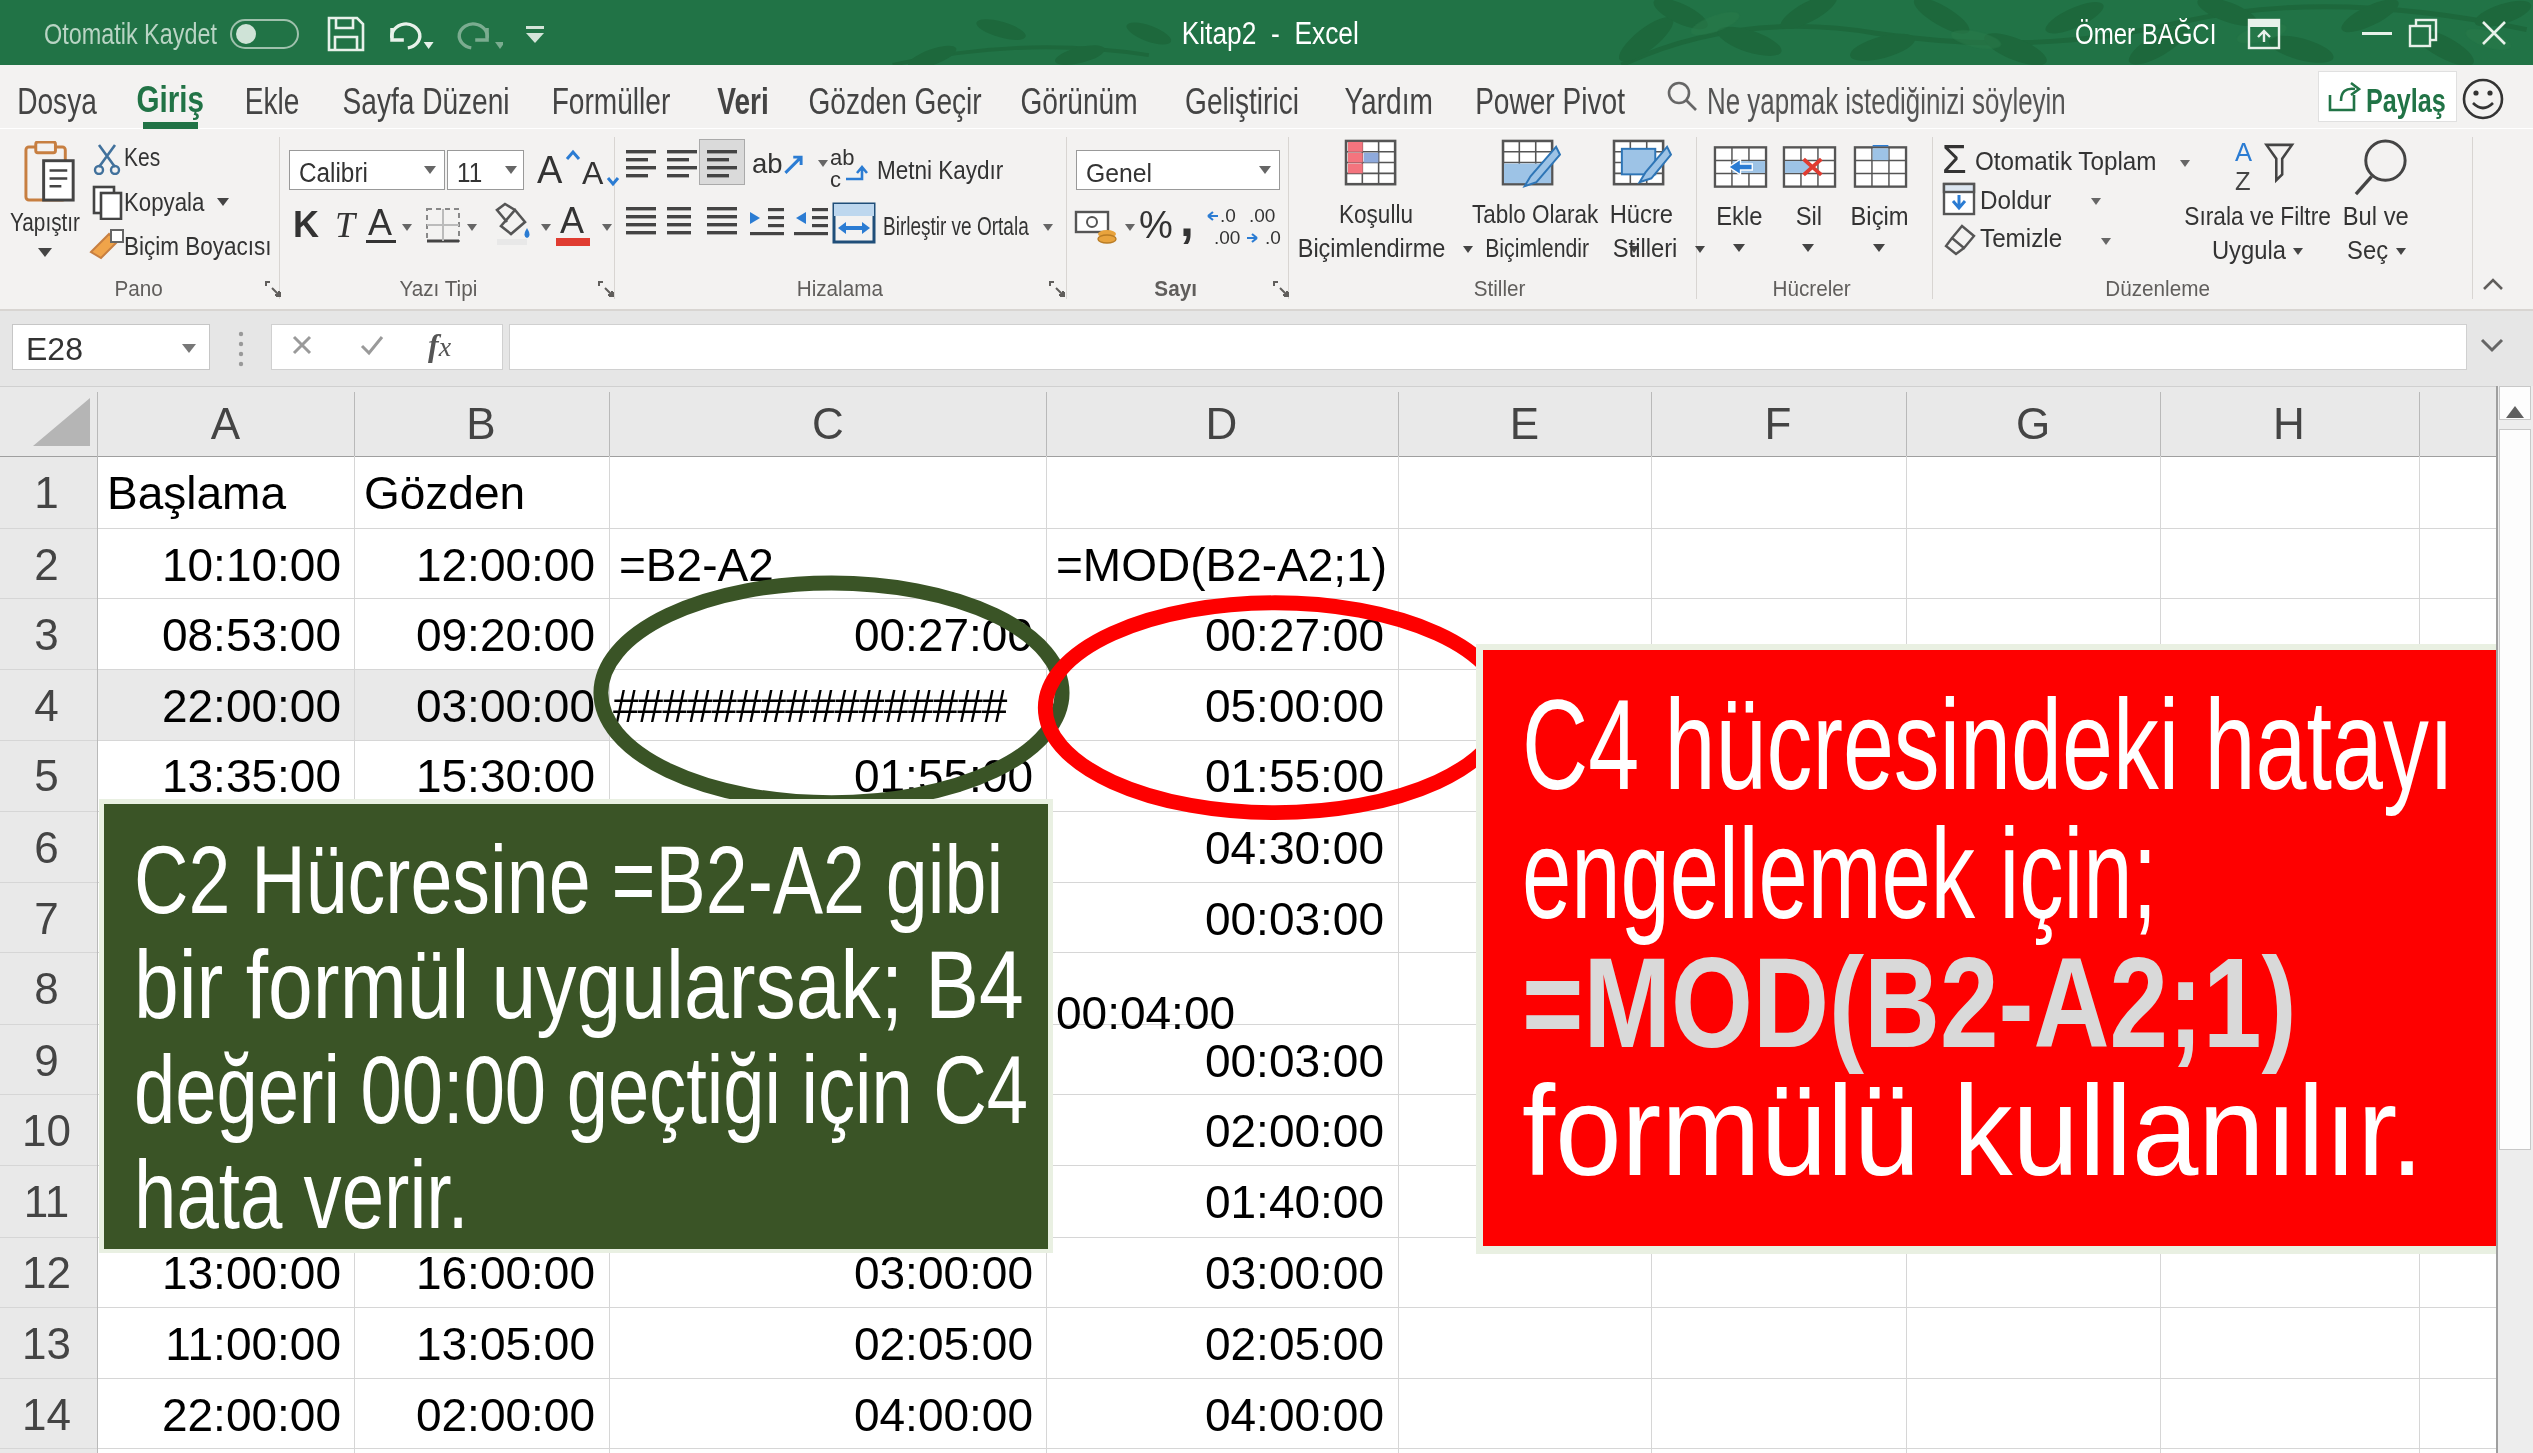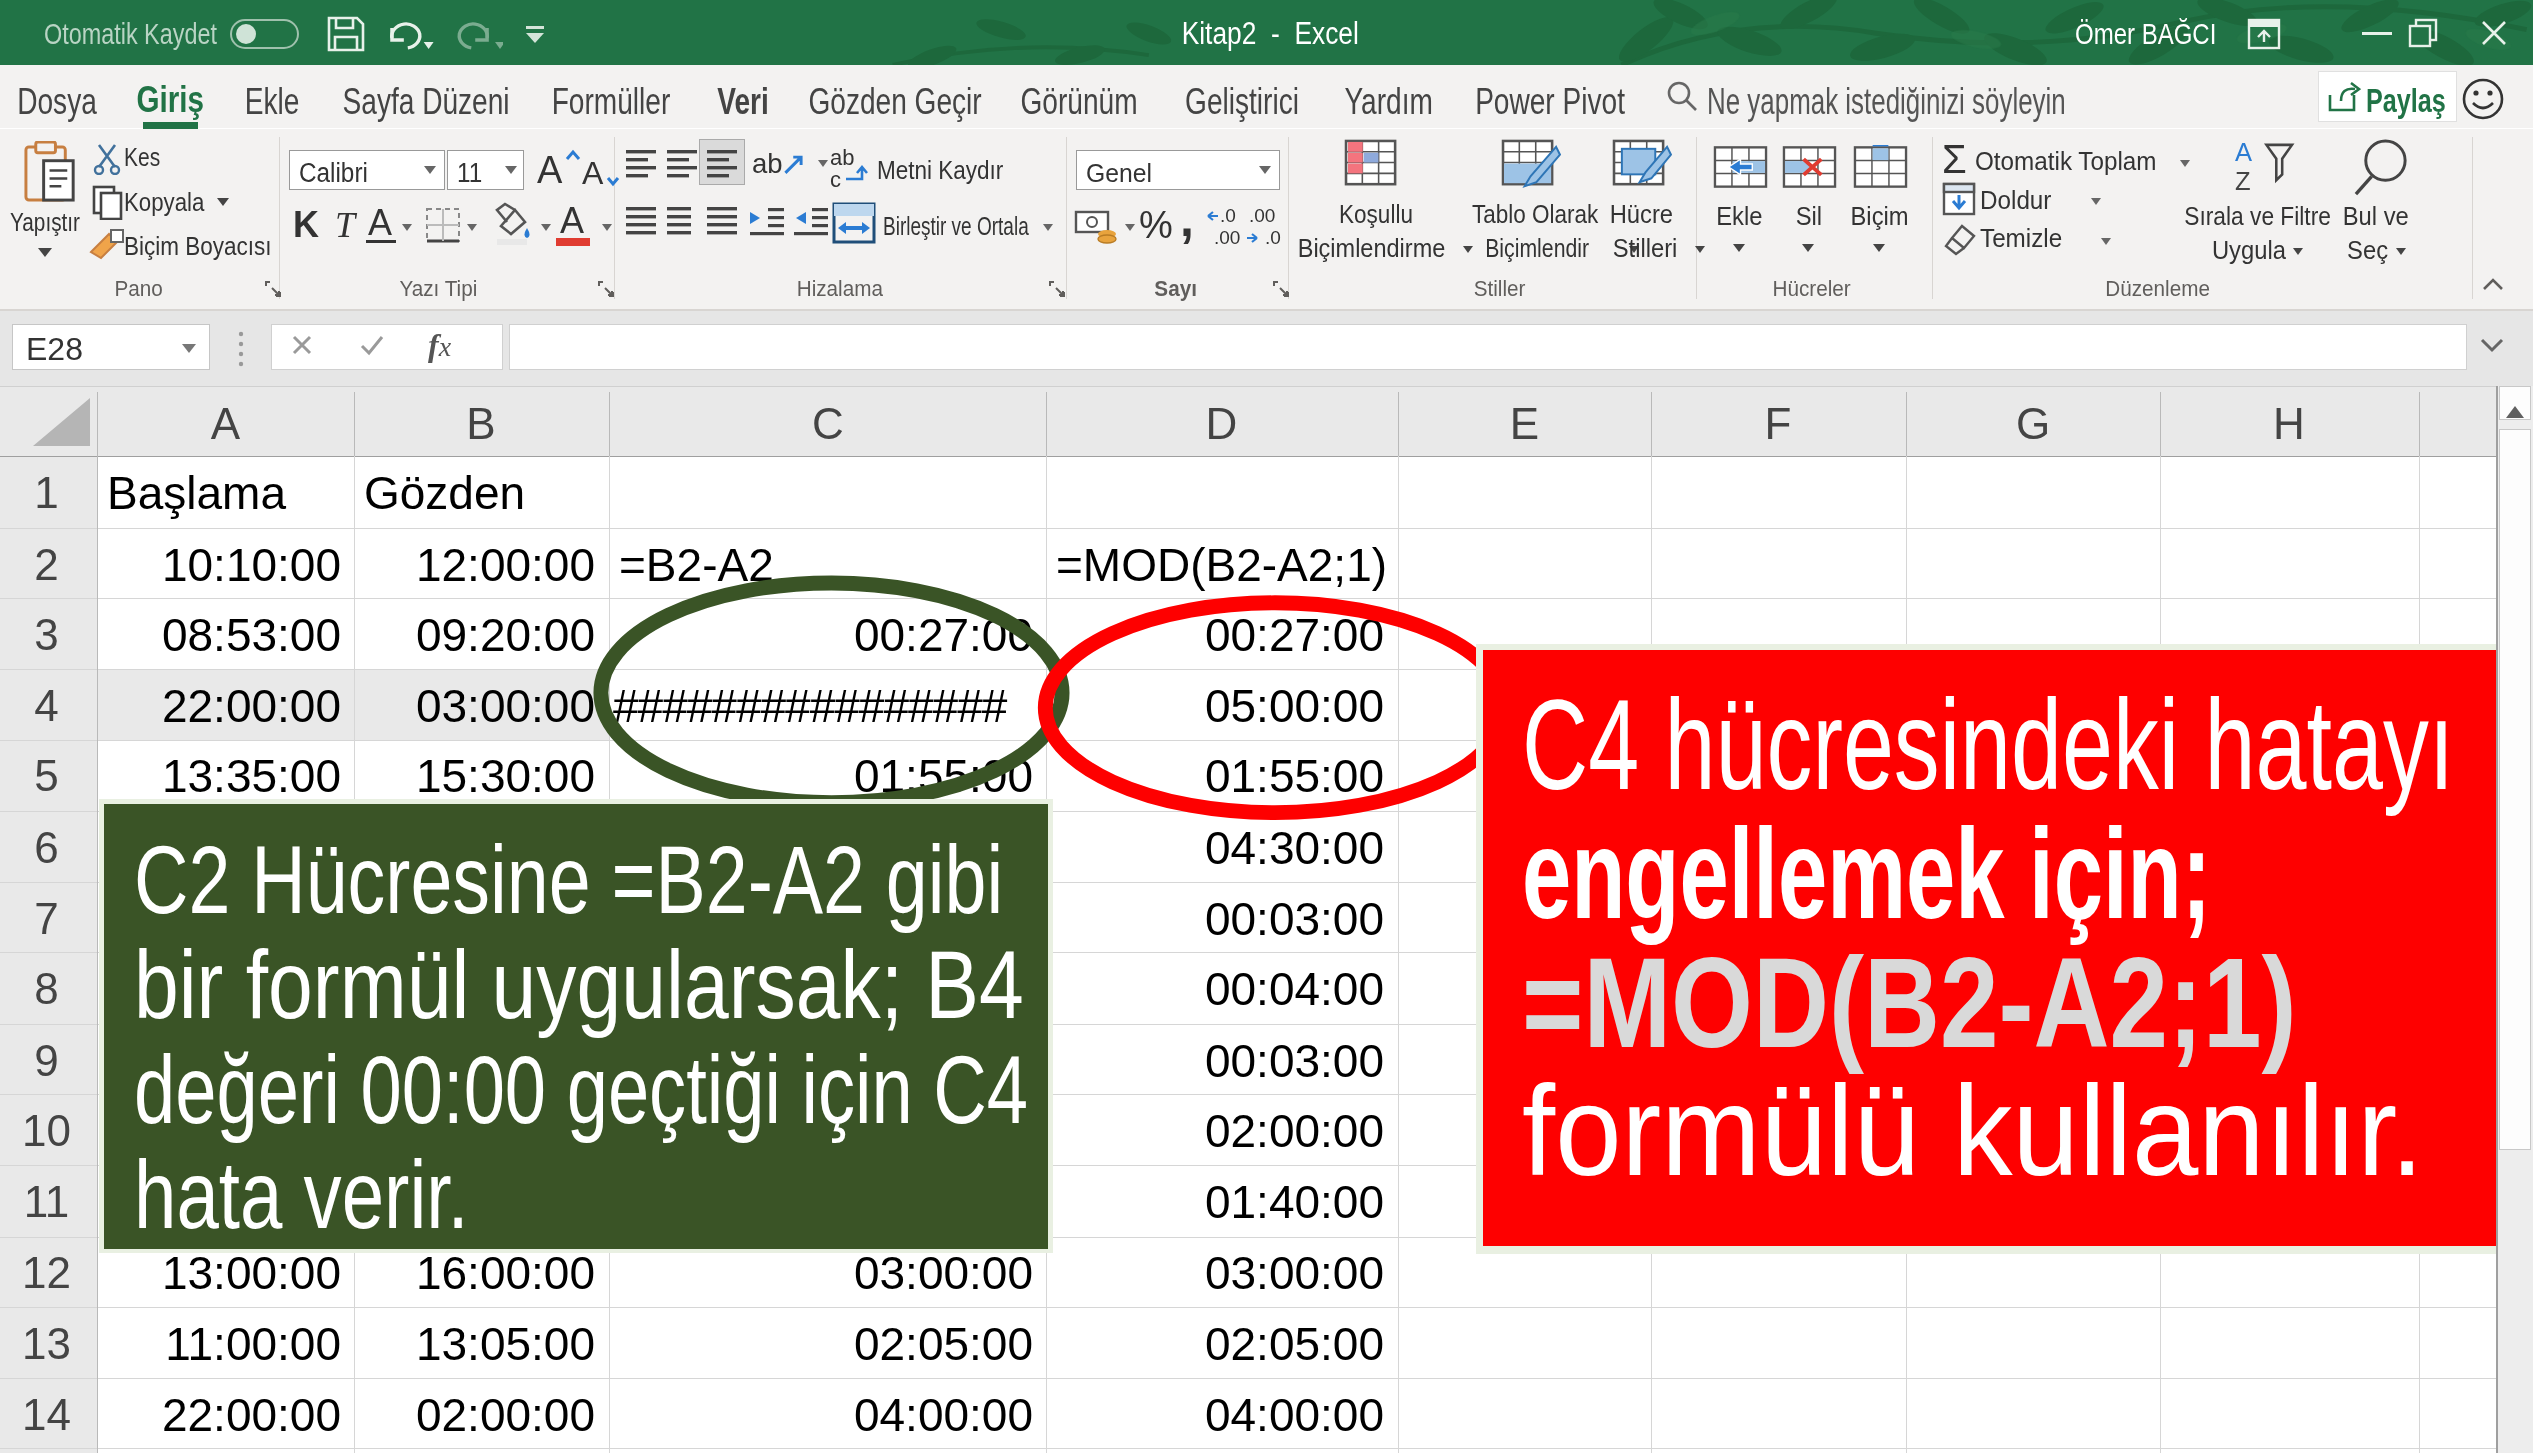--- a/index.html
+++ b/index.html
@@ -473,21 +473,21 @@
 <div class="ab txt" style="left:107px;top:679px;width:234px;font-size:46px;color:#000;text-align:right;">22:00:00</div>
 <div class="ab txt" style="left:364px;top:679px;width:231px;font-size:46px;color:#000;text-align:right;">03:00:00</div>
 <div class="ab txt" style="left:1056px;top:679px;width:328px;font-size:46px;color:#000;text-align:right;">05:00:00</div>
 <div class="ab txt" style="left:613px;top:679px;width:430px;font-size:46px;color:#000;letter-spacing:-1px;">################</div>
 <div class="ab txt" style="left:107px;top:749px;width:234px;font-size:46px;color:#000;text-align:right;">13:35:00</div>
 <div class="ab txt" style="left:364px;top:749px;width:231px;font-size:46px;color:#000;text-align:right;">15:30:00</div>
 <div class="ab txt" style="left:619px;top:749px;width:414px;font-size:46px;color:#000;text-align:right;">01:55:00</div>
 <div class="ab txt" style="left:1056px;top:749px;width:328px;font-size:46px;color:#000;text-align:right;">01:55:00</div>
 <div class="ab txt" style="left:1056px;top:821px;width:328px;font-size:46px;color:#000;text-align:right;">04:30:00</div>
 <div class="ab txt" style="left:1056px;top:892px;width:328px;font-size:46px;color:#000;text-align:right;">00:03:00</div>
-<div class="ab txt" style="left:1056px;top:962px;width:328px;font-size:46px;color:#000;text-align:right;">00:04:00</div>
+<div class="ab txt" style="left:1056px;top:986px;width:328px;font-size:46px;color:#000;text-align:left;">00:04:00</div>
 <div class="ab txt" style="left:1056px;top:1034px;width:328px;font-size:46px;color:#000;text-align:right;">00:03:00</div>
 <div class="ab txt" style="left:1056px;top:1104px;width:328px;font-size:46px;color:#000;text-align:right;">02:00:00</div>
 <div class="ab txt" style="left:1056px;top:1175px;width:328px;font-size:46px;color:#000;text-align:right;">01:40:00</div>
 <div class="ab txt" style="left:107px;top:1246px;width:234px;font-size:46px;color:#000;text-align:right;">13:00:00</div>
 <div class="ab txt" style="left:364px;top:1246px;width:231px;font-size:46px;color:#000;text-align:right;">16:00:00</div>
 <div class="ab txt" style="left:619px;top:1246px;width:414px;font-size:46px;color:#000;text-align:right;">03:00:00</div>
 <div class="ab txt" style="left:1056px;top:1246px;width:328px;font-size:46px;color:#000;text-align:right;">03:00:00</div>
 <div class="ab txt" style="left:107px;top:1317px;width:234px;font-size:46px;color:#000;text-align:right;">11:00:00</div>
 <div class="ab txt" style="left:364px;top:1317px;width:231px;font-size:46px;color:#000;text-align:right;">13:05:00</div>
 <div class="ab txt" style="left:619px;top:1317px;width:414px;font-size:46px;color:#000;text-align:right;">02:05:00</div>
@@ -506,15 +506,15 @@
 </svg>
 <div class="ab" style="left:99px;top:799px;width:954px;height:454px;background:#e9f0e2;"></div>
 <div class="ab" style="left:104px;top:804px;width:944px;height:445px;background:#3a5426;"></div>
 <div class="ab txt" style="left:134px;top:825px;font-size:96px;color:#fff;font-weight:normal;"><span class="sx" style="transform:scaleX(0.785);">C2 Hücresine =B2-A2 gibi</span></div>
 <div class="ab txt" style="left:134px;top:930px;font-size:96px;color:#fff;font-weight:normal;"><span class="sx" style="transform:scaleX(0.838);">bir formül uygularsak; B4</span></div>
 <div class="ab txt" style="left:134px;top:1035px;font-size:96px;color:#fff;font-weight:normal;"><span class="sx" style="transform:scaleX(0.772);">değeri 00:00 geçtiği için C4</span></div>
 <div class="ab txt" style="left:134px;top:1140px;font-size:96px;color:#fff;font-weight:normal;"><span class="sx" style="transform:scaleX(0.794);">hata verir.</span></div>
 <div class="ab" style="left:1476px;top:644px;width:1020px;height:610px;background:#e9f0e2;"></div>
 <div class="ab" style="left:1483px;top:650px;width:1013px;height:596px;background:#fe0000;"></div>
 <div class="ab txt" style="left:1522px;top:671px;font-size:128px;color:#fff;font-weight:normal;"><span class="sx" style="transform:scaleX(0.716);">C4 hücresindeki hatayı</span></div>
-<div class="ab txt" style="left:1522px;top:800px;font-size:128px;color:#fff;font-weight:bold;"><span class="sx" style="transform:scaleX(0.692);">engellemek için;</span></div>
+<div class="ab txt" style="left:1522px;top:800px;font-size:128px;color:#fff;font-weight:normal;"><span class="sx" style="transform:scaleX(0.692);">engellemek için;</span></div>
 <div class="ab txt" style="left:1522px;top:929px;font-size:128px;color:#d9d9d9;font-weight:bold;"><span class="sx" style="transform:scaleX(0.822);">=MOD(B2-A2;1)</span></div>
 <div class="ab txt" style="left:1522px;top:1057px;font-size:128px;color:#fff;font-weight:normal;"><span class="sx" style="transform:scaleX(0.932);">formülü kullanılır.</span></div>
 
 </body></html>

